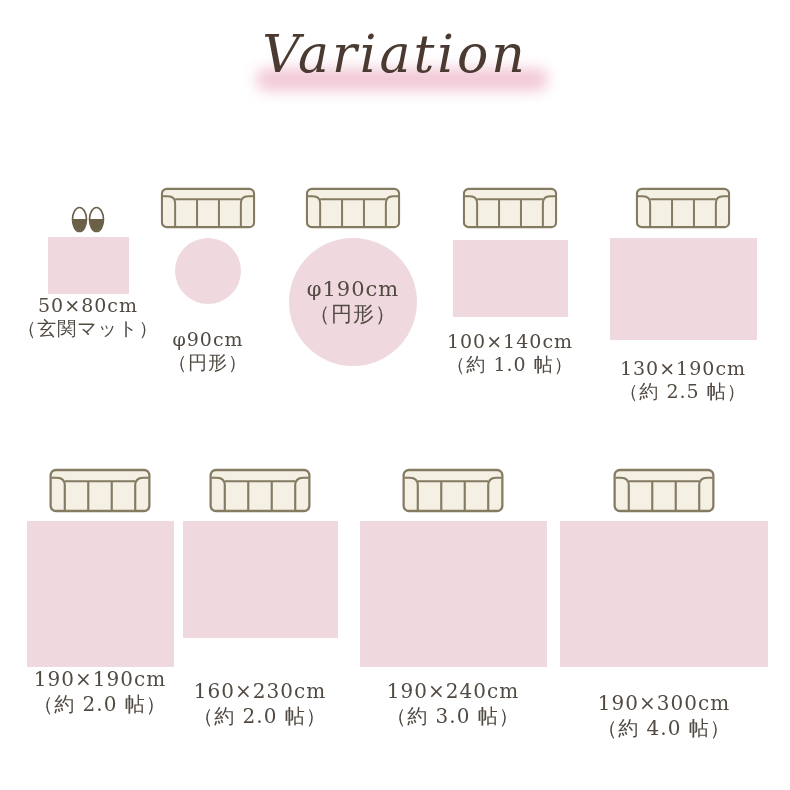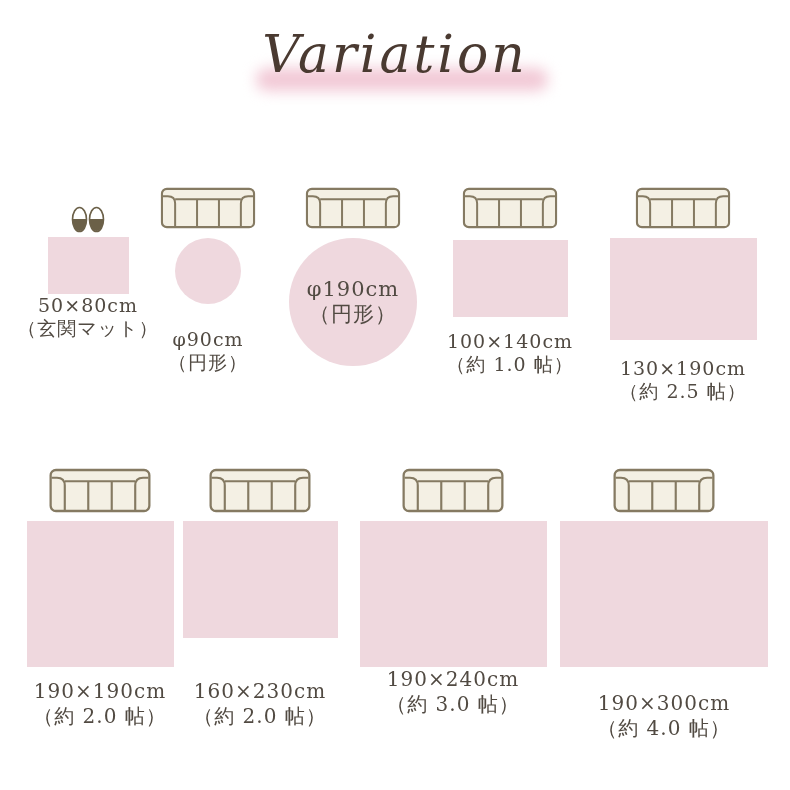--- a/index.html
+++ b/index.html
@@ -51,27 +51,27 @@
   .i3 .inlabel div{white-space:nowrap}
   .i4{left:420px;top:187px;width:180px}
   .i4 .rug{width:115px;height:77px;margin-top:11px}
   .i4 .label{margin-top:13px}
   .i5{left:593px;top:187px;width:180px}
   .i5 .rug{width:147px;height:102px;margin-top:9px}
   .i5 .label{margin-top:17px}
   
   .i6{left:-15px;top:468px;width:230px}
   .i6 .rug{width:147px;height:146px;margin-top:8px}
-  .i6 .label{margin-top:12px}
+  .i6 .label{margin-top:0}
   .i7{left:145px;top:468px;width:230px}
   .i7 .rug{width:155px;height:117px;margin-top:8px}
   .i7 .label{margin-top:41px}
   .i8{left:338px;top:468px;width:230px}
   .i8 .rug{width:187px;height:146px;margin-top:8px}
-  .i8 .label{}
+  .i8 .label{margin-top:12px}
   .i9{left:549px;top:468px;width:230px}
   .i9 .rug{width:208px;height:146px;margin-top:8px}
   .i9 .label{margin-top:24px}
 </style>
 </head>
 <body>
 
 <div class="page">
 
   <svg width="0" height="0" style="position:absolute" aria-hidden="true">

